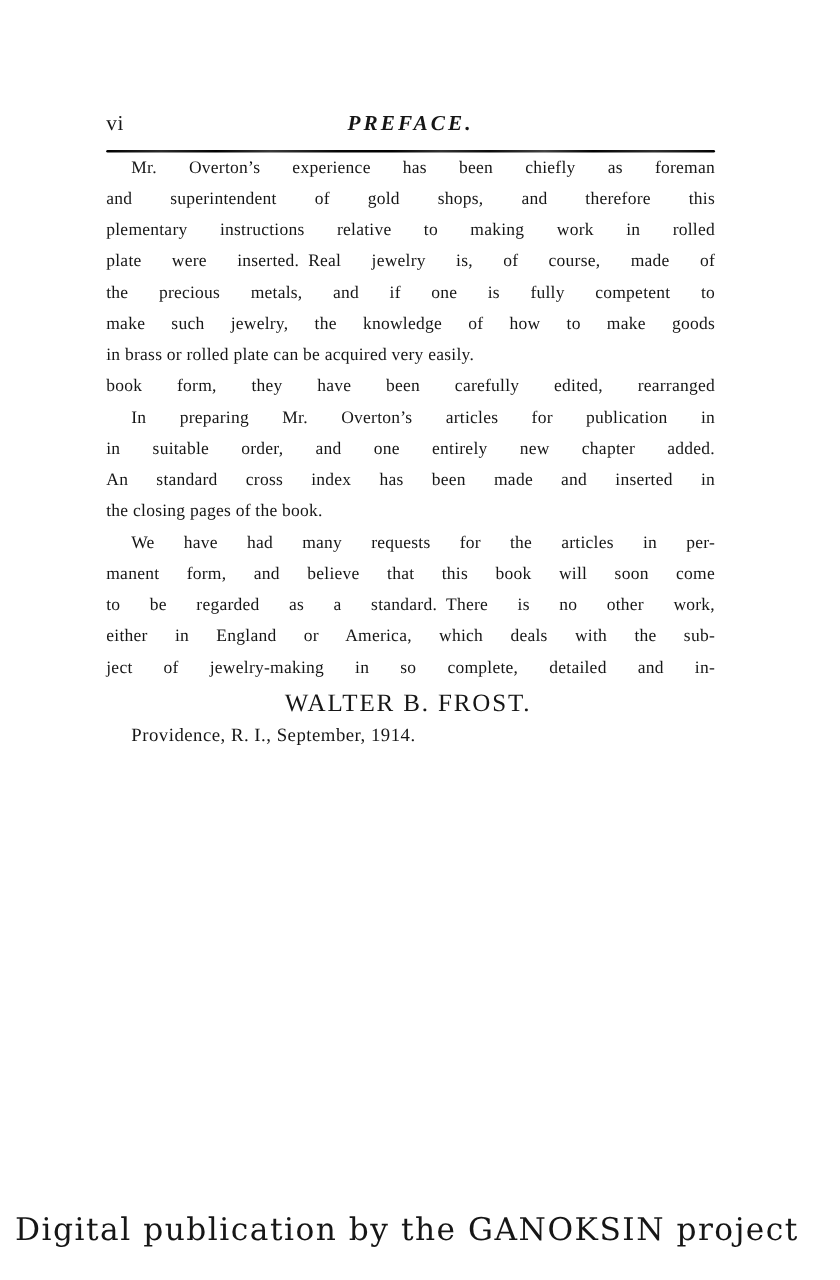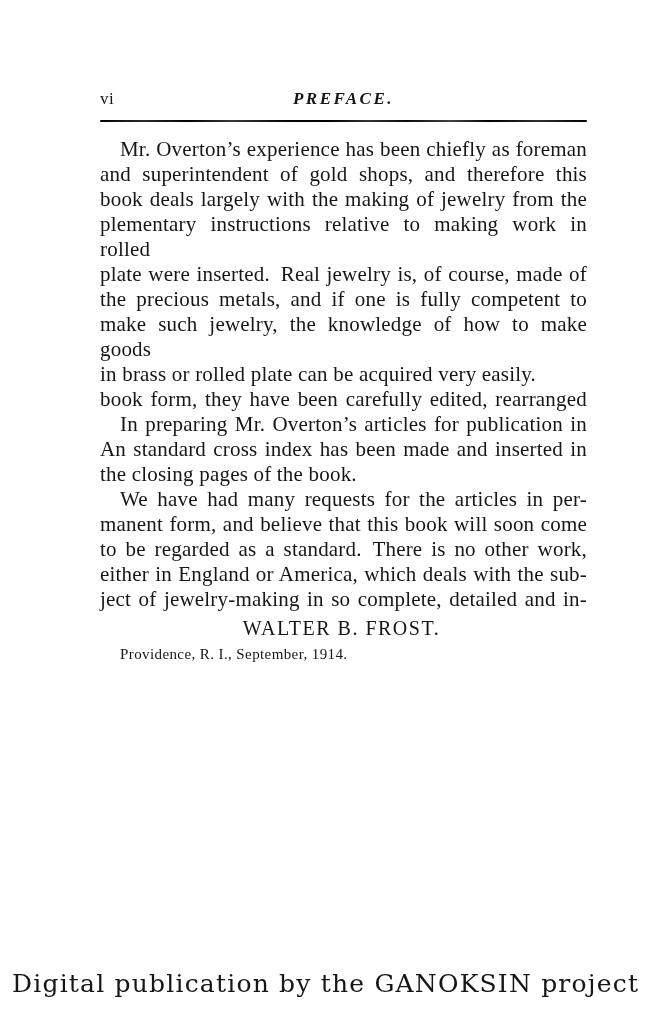--- a/index.html
+++ b/index.html
@@ -11,21 +11,21 @@
     position: relative;
     width: 672px;
     height: 1024px;
     background: var(--paper, #ffffff);
     overflow: hidden;
     font-family: "Liberation Serif", serif;
     color: var(--ink, #161616);
   }
   .text-block {
     position: absolute;
-    left: 100px;
+    left: 85px;
     top: 88px;
     width: 487px;
   }
   .header {
     display: flex;
     align-items: baseline;
     justify-content: space-between;
     line-height: 22px;
   }
   .folio {
@@ -44,22 +44,21 @@
   .rule {
     margin-top: 10px;
     height: 2px;
     background: linear-gradient(90deg,
       #000 0%, #2b2b2b 9%, #000 18%, #3a3a3a 27%, #050505 38%,
       #000 47%, #333 55%, #0a0a0a 63%, #444 72%, #000 80%,
       #2f2f2f 90%, #000 100%);
     border-radius: 1px;
   }
   .body-text {
-    margin-top: 15px;
-    font-size: 21px;
+    font-size: 14px;
     line-height: 25px;
     letter-spacing: 0.2px;
   }
   .line {
     text-align: justify;
     text-align-last: justify;
     white-space: normal;
   }
   .line.indent { text-indent: 20px; }
   .line.last { text-align-last: left; }
@@ -100,30 +99,30 @@
       <span class="running-head">PREFACE.</span>
       <span class="folio-spacer"></span>
     </div>
 
     <div class="rule"></div>
 
     <div class="body-text">
         <div class="paragraph">
           <div class="line indent">Mr. Overton’s experience has been chiefly as foreman</div>
           <div class="line">and superintendent of gold shops, and therefore this</div>
-          <div class="line">book deals largely with the making of jewelry from the</div>
           <div class="line">plementary instructions relative to making work in rolled</div>
           <div class="line">plate were inserted. Real jewelry is, of course, made of</div>
           <div class="line">the precious metals, and if one is fully competent to</div>
           <div class="line">make such jewelry, the knowledge of how to make goods</div>
           <div class="line last">in brass or rolled plate can be acquired very easily.</div>
         </div>
         <div class="paragraph">
           <div class="line">book form, they have been carefully edited, rearranged</div>
           <div class="line indent">In preparing Mr. Overton’s articles for publication in</div>
+          <div class="line">in suitable order, and one entirely new chapter added.</div>
           <div class="line">An standard cross index has been made and inserted in</div>
           <div class="line last">the closing pages of the book.</div>
         </div>
         <div class="paragraph">
           <div class="line indent">We have had many requests for the articles in per-</div>
           <div class="line">manent form, and believe that this book will soon come</div>
           <div class="line">to be regarded as a standard. There is no other work,</div>
           <div class="line">either in England or America, which deals with the sub-</div>
           <div class="line">ject of jewelry-making in so complete, detailed and in-</div>
         </div>

